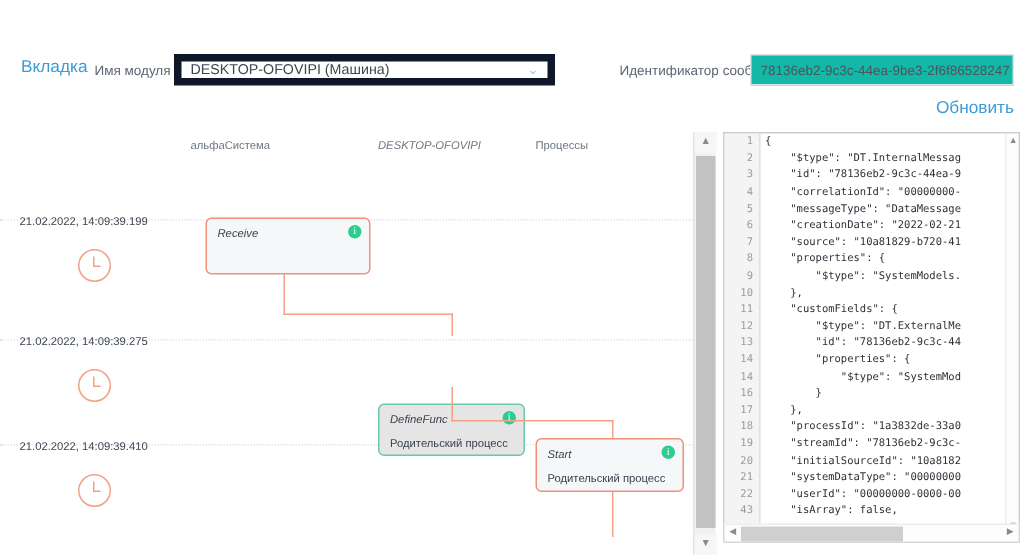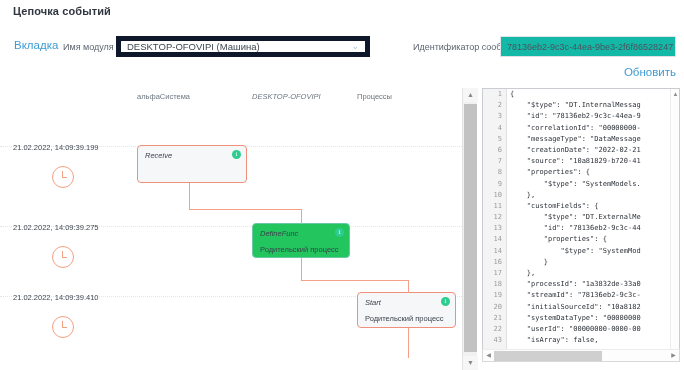--- a/index.html
+++ b/index.html
@@ -47,21 +47,21 @@
   .refresh-link {
     position: absolute; right: 8px; top: 66px;
     font-size: 11.5px; color: #3d9bd6; cursor: pointer;
   }
 
   
   .diagram { position: absolute; left: 0; top: 88px; width: 462px; height: 282px; overflow: hidden; }
   .col-head {
     position: absolute; top: 4px; font-size: 7.5px; color: #6d7680; white-space: nowrap;
   }
-  .ch0 { left: 137px; }
+  .ch0 { left: 127px; }
   .ch1 { left: 252px; font-style: italic; }
   .ch2 { left: 357px; }
 
   .rowline {
     position: absolute; left: 0; width: 462px; height: 0;
     border-top: 1px dotted #e2e5e9;
   }
   .ts {
     position: absolute; left: 13px; font-size: 7.5px; color: #3e4751; white-space: nowrap;
   }
@@ -75,21 +75,21 @@
   }
   .clock::after {
     content: ""; position: absolute; left: 9.2px; top: 10.2px;
     width: 5px; height: 1.3px; background: #f3a183;
   }
 
   .node {
     position: absolute; border-radius: 4px; background: #f6f7f9;
     border: 1.2px solid #f0907a;
   }
-  .node.green { border-color: #69c9a5; background: #22c55e; }
+  .node.green { border-color: #69c9a5; background: #e5e5e5; margin-top: 46px; }
   .node .nm {
     position: absolute; left: 7px; top: 5px; font-size: 7.5px; color: #3b434d; white-space: nowrap; font-style: italic;
   }
   .node .sub {
     position: absolute; left: 7px; top: 21px; font-size: 7.5px; color: #3b434d; white-space: nowrap;
   }
   .badge {
     position: absolute; right: 5px; top: 4px; width: 9px; height: 9px;
     border-radius: 50%; background: #2ecc8f;
     color: #fff; font-size: 7px; line-height: 9px; text-align: center;
@@ -153,21 +153,20 @@
     position: absolute; top: 0; width: 11px; height: 11px; text-align: center;
     font-size: 6px; line-height: 11px; color: #8a8a8a;
   }
   .jhscroll .a.l { left: 0; } .jhscroll .a.r { right: 0; }
 </style>
 </head>
 <body>
 
 <div id="app">
 
-  <div class="page-title">Цепочка событий</div>
 
   <div class="filter-row">
     <div class="tab-link">Вкладка</div>
 
     <div class="field-label lbl-module">Имя модуля</div>
     <div class="select-box">
       <span class="val">DESKTOP-OFOVIPI (Машина)</span>
       <span class="chev">⌄</span>
     </div>
 

